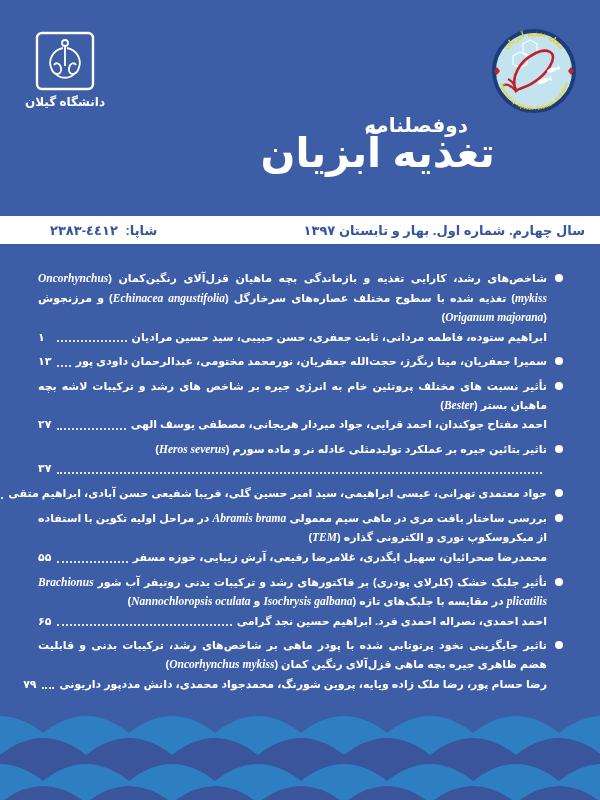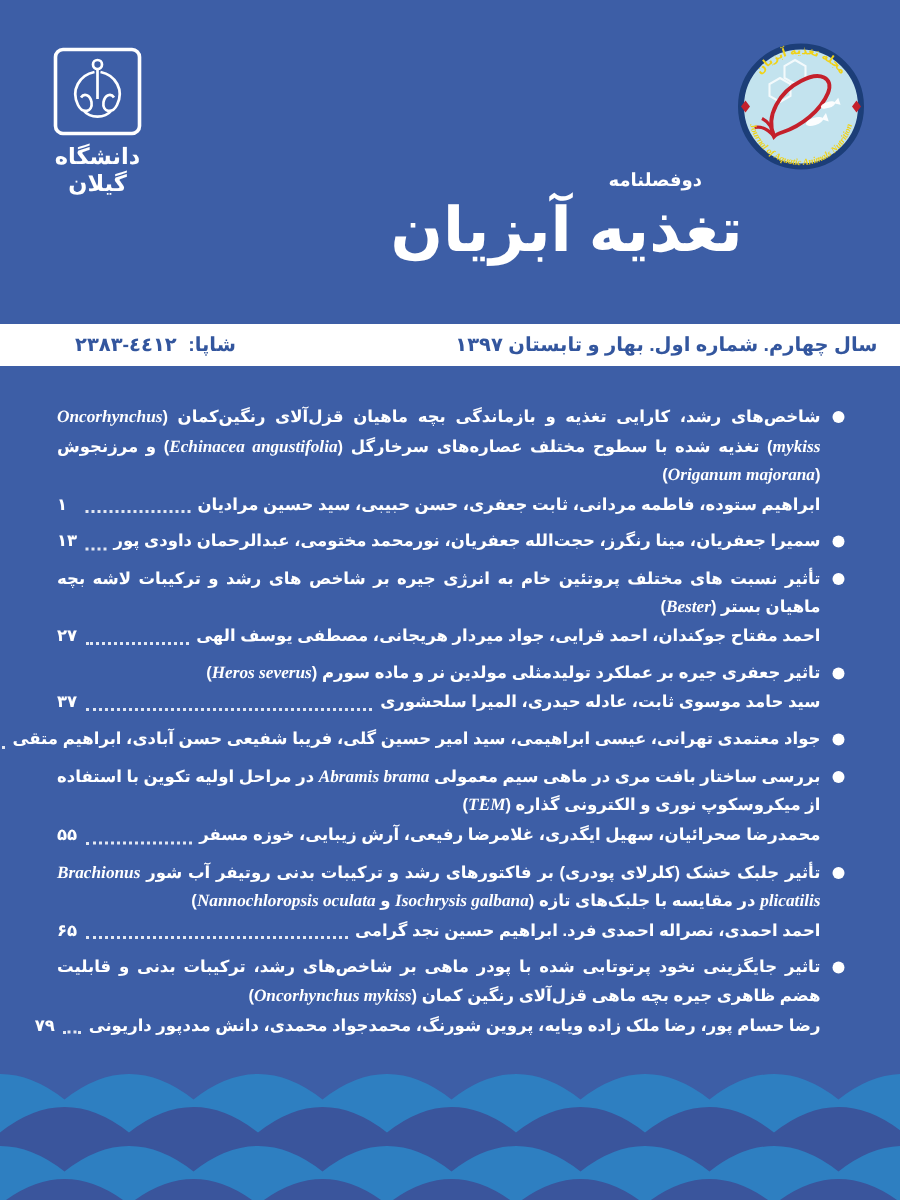--- a/index.html
+++ b/index.html
@@ -5,24 +5,24 @@
   html,body{margin:0;padding:0;background:#26437e;}
   .page{
     position:relative; width:600px; height:800px; overflow:hidden;
     background:var(--c-bg,#3d5ea6);
     font-family:"Liberation Sans","DejaVu Sans",sans-serif;
     color:var(--c-text,#ffffff);
   }
   
   .uni-logo{position:absolute; left:20px; top:30px; width:90px; text-align:center;}
   .uni-logo svg{display:block; margin:0 auto;}
-  .uni-caption{display:block; margin-top:3px; font-size:15px; font-weight:bold; color:#fff; letter-spacing:0;}
+  .uni-caption{display:block; margin-top:3px; font-size:12px; font-weight:bold; color:#fff; letter-spacing:0;}
   .journal-logo{position:absolute; left:491px; top:28px; width:86px; height:86px;}
   
-  .journal-type{position:absolute; right:132px; top:113px; font-size:12px; font-weight:bold;}
+  .journal-type{position:absolute; right:132px; top:113px; font-size:20px; font-weight:bold;}
   .journal-title{position:absolute; right:105px; top:128px; margin:0; font-size:41px; line-height:1.25; font-weight:bold; letter-spacing:0;}
   
   .issue-bar{
     position:absolute; left:0; top:216px; width:600px; height:28px;
     background:var(--c-band_bg,#ffffff); color:var(--c-band_text,#33569e);
     display:flex; align-items:center; justify-content:space-between;
     font-size:13px; font-weight:bold;
     padding:0 15px 0 50px; box-sizing:border-box;
   }
   .issn .num{margin-right:4px;}
@@ -134,23 +134,22 @@
         <span class="bullet"></span>
         <div class="entry-title"><span class="fa">تأثیر نسبت های مختلف پروتئین خام به انرژی جیره بر شاخص های رشد و ترکیبات لاشه بچه ماهیان بستر (</span><span class="latin">Bester</span><span class="fa">)</span></div>
         <div class="authors-row">
           <span class="authors">احمد مفتاح جوکندان، احمد قرایی، جواد میردار هریجانی، مصطفی یوسف الهی</span>
           <span class="leader"></span>
           <span class="pagenum">۲۷</span>
         </div>
       </div>
       <div class="toc-entry">
         <span class="bullet"></span>
-        <div class="entry-title"><span class="fa">تاثیر جعفری جیره بر عملکرد تولیدمثلی مولدین نر و ماده سورم (</span><span class="latin">Heros severus</span><span class="fa">)</span></div>
+        <div class="entry-title"><span class="fa">تاثیر بتائین جیره بر عملکرد تولیدمثلی عادله نر و ماده سورم (</span><span class="latin">Heros severus</span><span class="fa">)</span></div>
         <div class="authors-row">
-          <span class="authors">سید حامد موسوی ثابت، عادله حیدری، المیرا سلحشوری</span>
           <span class="leader"></span>
           <span class="pagenum">۳۷</span>
         </div>
       </div>
       <div class="toc-entry">
         <span class="bullet"></span>
         <div class="authors-row">
           <span class="authors">جواد معتمدی تهرانی، عیسی ابراهیمی، سید امیر حسین گلی، فریبا شفیعی حسن آبادی، ابراهیم متقی</span>
           <span class="leader"></span>
         </div>

